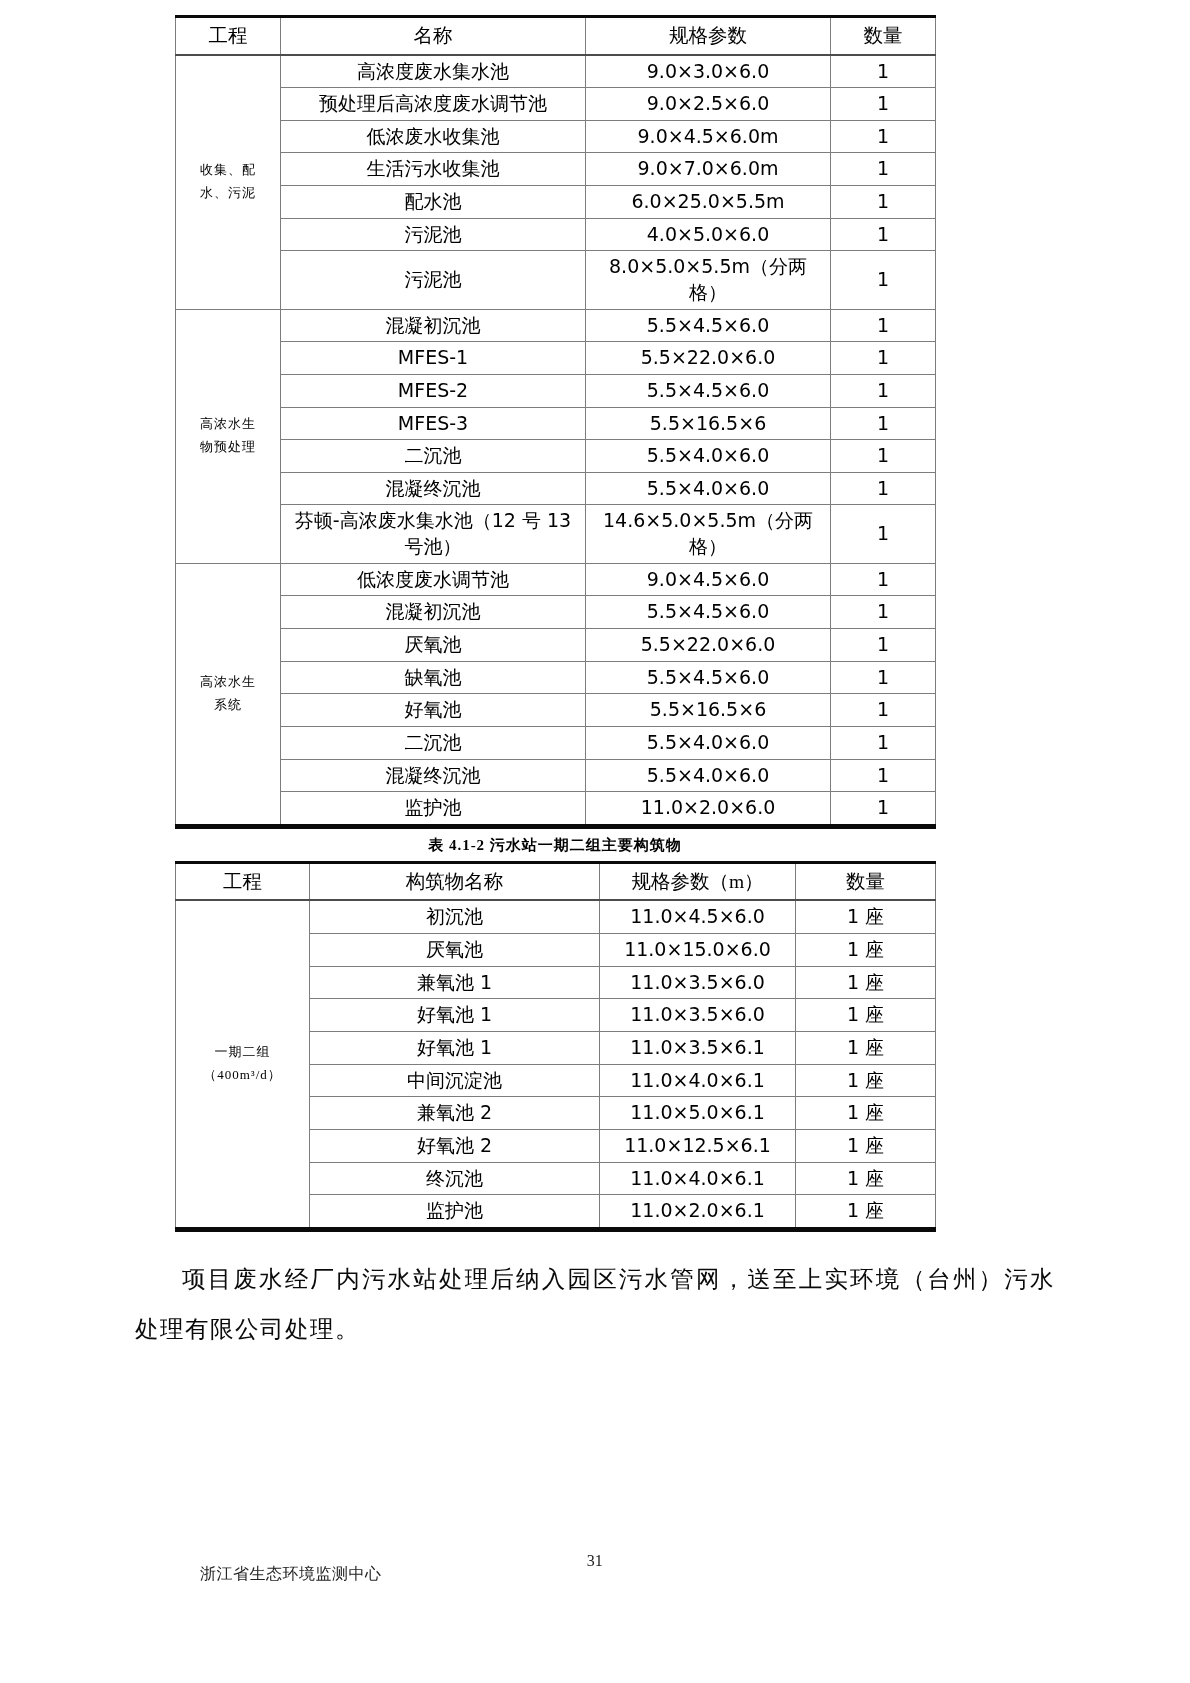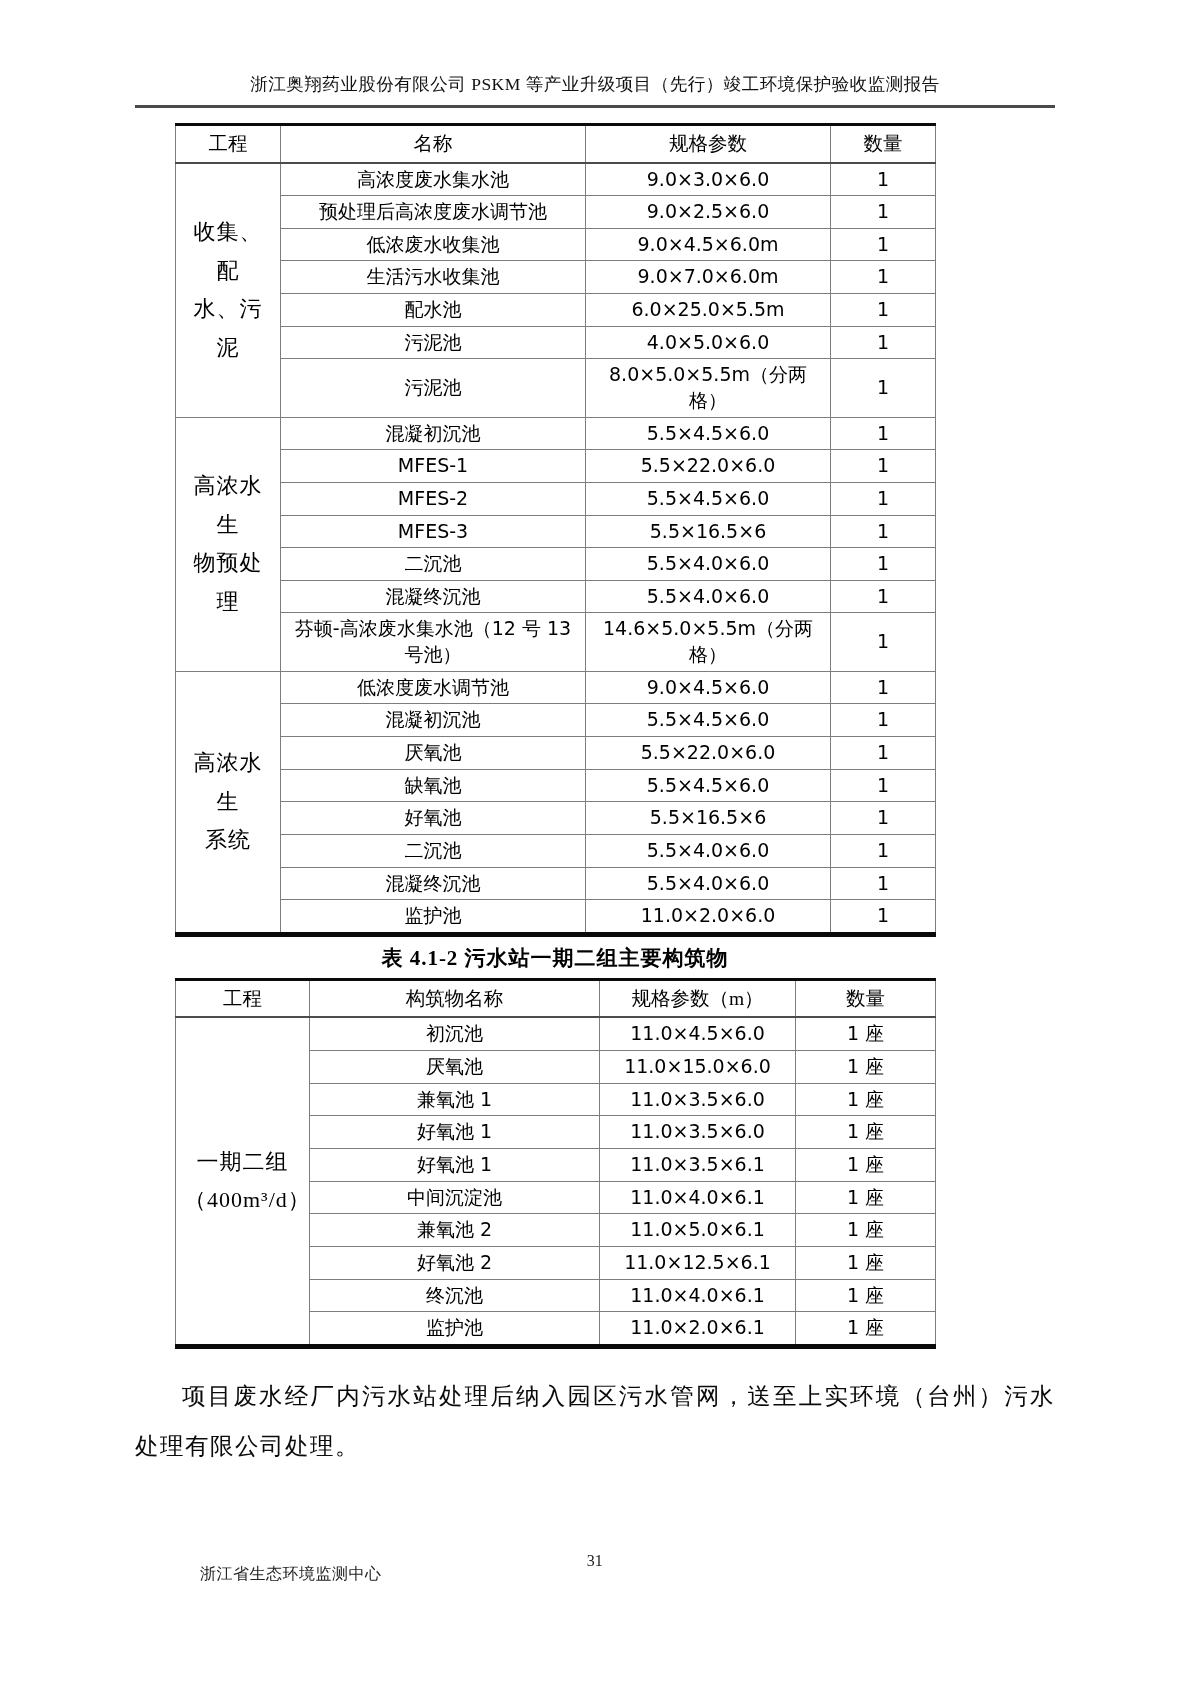--- a/index.html
+++ b/index.html
@@ -44,21 +44,21 @@
     font-family:"Liberation Serif","DejaVu Serif",serif;
   }
   table.spec-table tbody td {
     height:31px;
     font-size:19px;
     font-family:"DejaVu Sans","Liberation Sans",sans-serif;
     line-height:1.35;
   }
   table.spec-table td.group-cell {
     font-family:"Liberation Serif","DejaVu Serif",serif;
-    font-size:22px;
+    font-size:13px;
     white-space:pre-line;
     line-height:1.75;
     letter-spacing:1px;
   }
   
   #table1 col.c-proj { width:105px; }
   #table1 col.c-name { width:305px; }
   #table1 col.c-spec { width:245px; }
   #table1 col.c-qty  { width:105px; }
   
@@ -66,21 +66,21 @@
   #table2 col.c-name { width:290px; }
   #table2 col.c-spec { width:196px; }
   #table2 col.c-qty  { width:140px; }
 
   #table1 { margin-top:15px; }
 
   .table2-title {
     width:760px; margin-left:40px;
     text-align:center;
     font-weight:bold;
-    font-size:21px;
+    font-size:15px;
     padding:7px 0 6px 0;
     letter-spacing:1px;
   }
 
   .body-paragraph {
     margin-top:22px;
     font-size:23.5px;
     line-height:2.15;
     text-indent:2em;
     text-align:justify;
@@ -98,24 +98,20 @@
   }
   .footer-org { position:absolute; left:65px; top:12px; letter-spacing:0.5px; }
   .footer-pagenum { position:absolute; left:50%; transform:translateX(-52%); top:0; }
 </style>
 </head>
 <body>
 
 <div class="page">
   <div class="content">
 
-    <header class="doc-header">
-      <div class="doc-header-title">浙江奥翔药业股份有限公司 PSKM 等产业升级项目（先行）竣工环境保护验收监测报告</div>
-      <div class="doc-header-rule"></div>
-    </header>
 
     <div class="tbl-wrap">
       <table id="table1" class="spec-table">
         <colgroup>
           <col class="c-proj">
             <col class="c-name">
             <col class="c-spec">
             <col class="c-qty">
         </colgroup>
         <thead>

